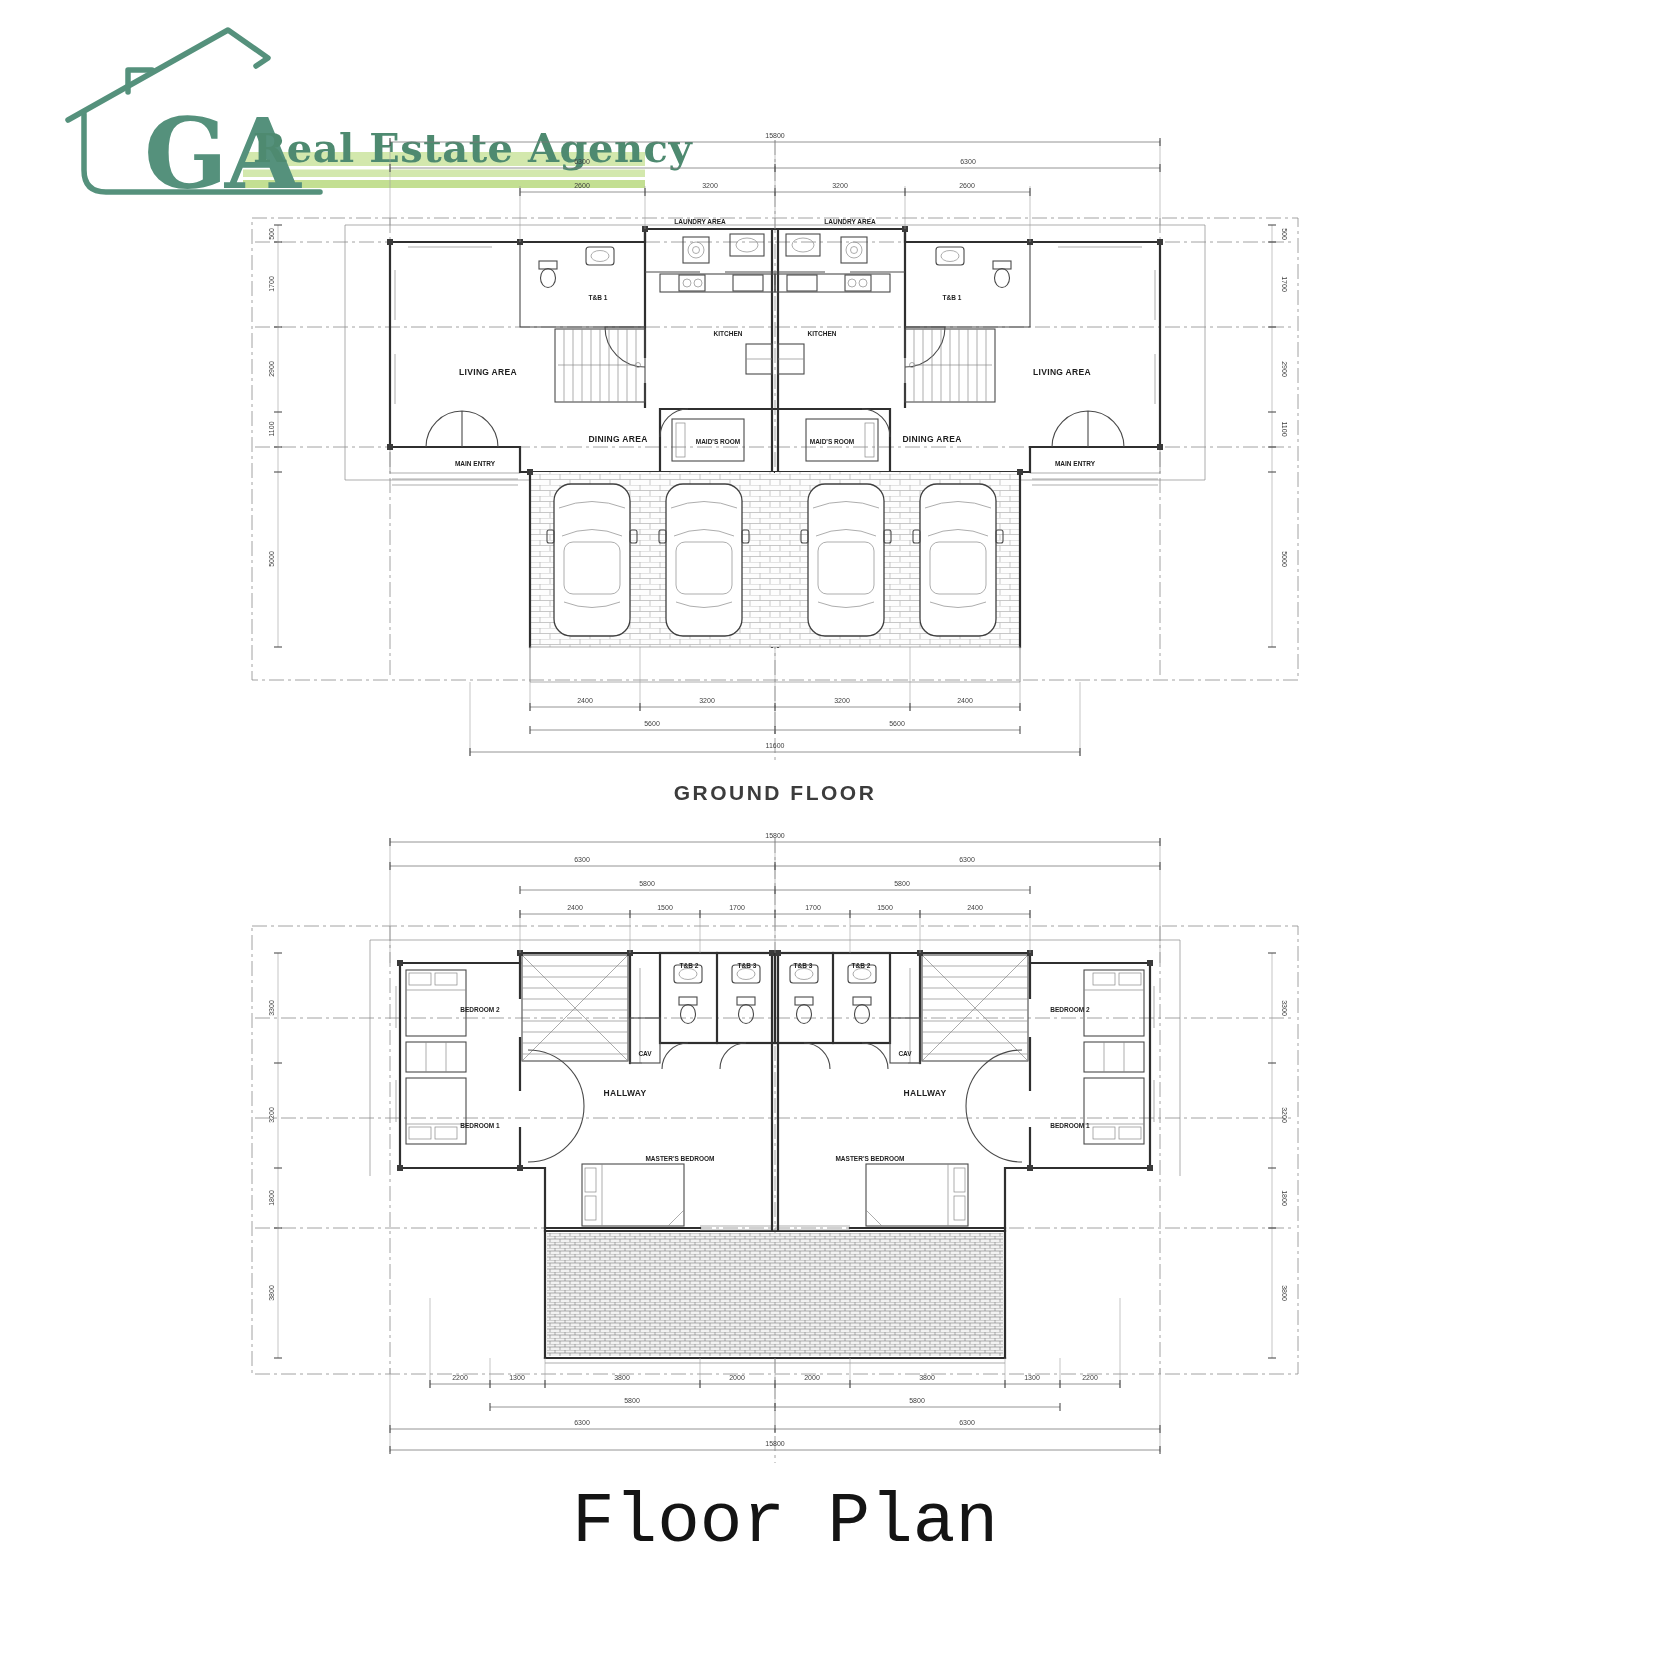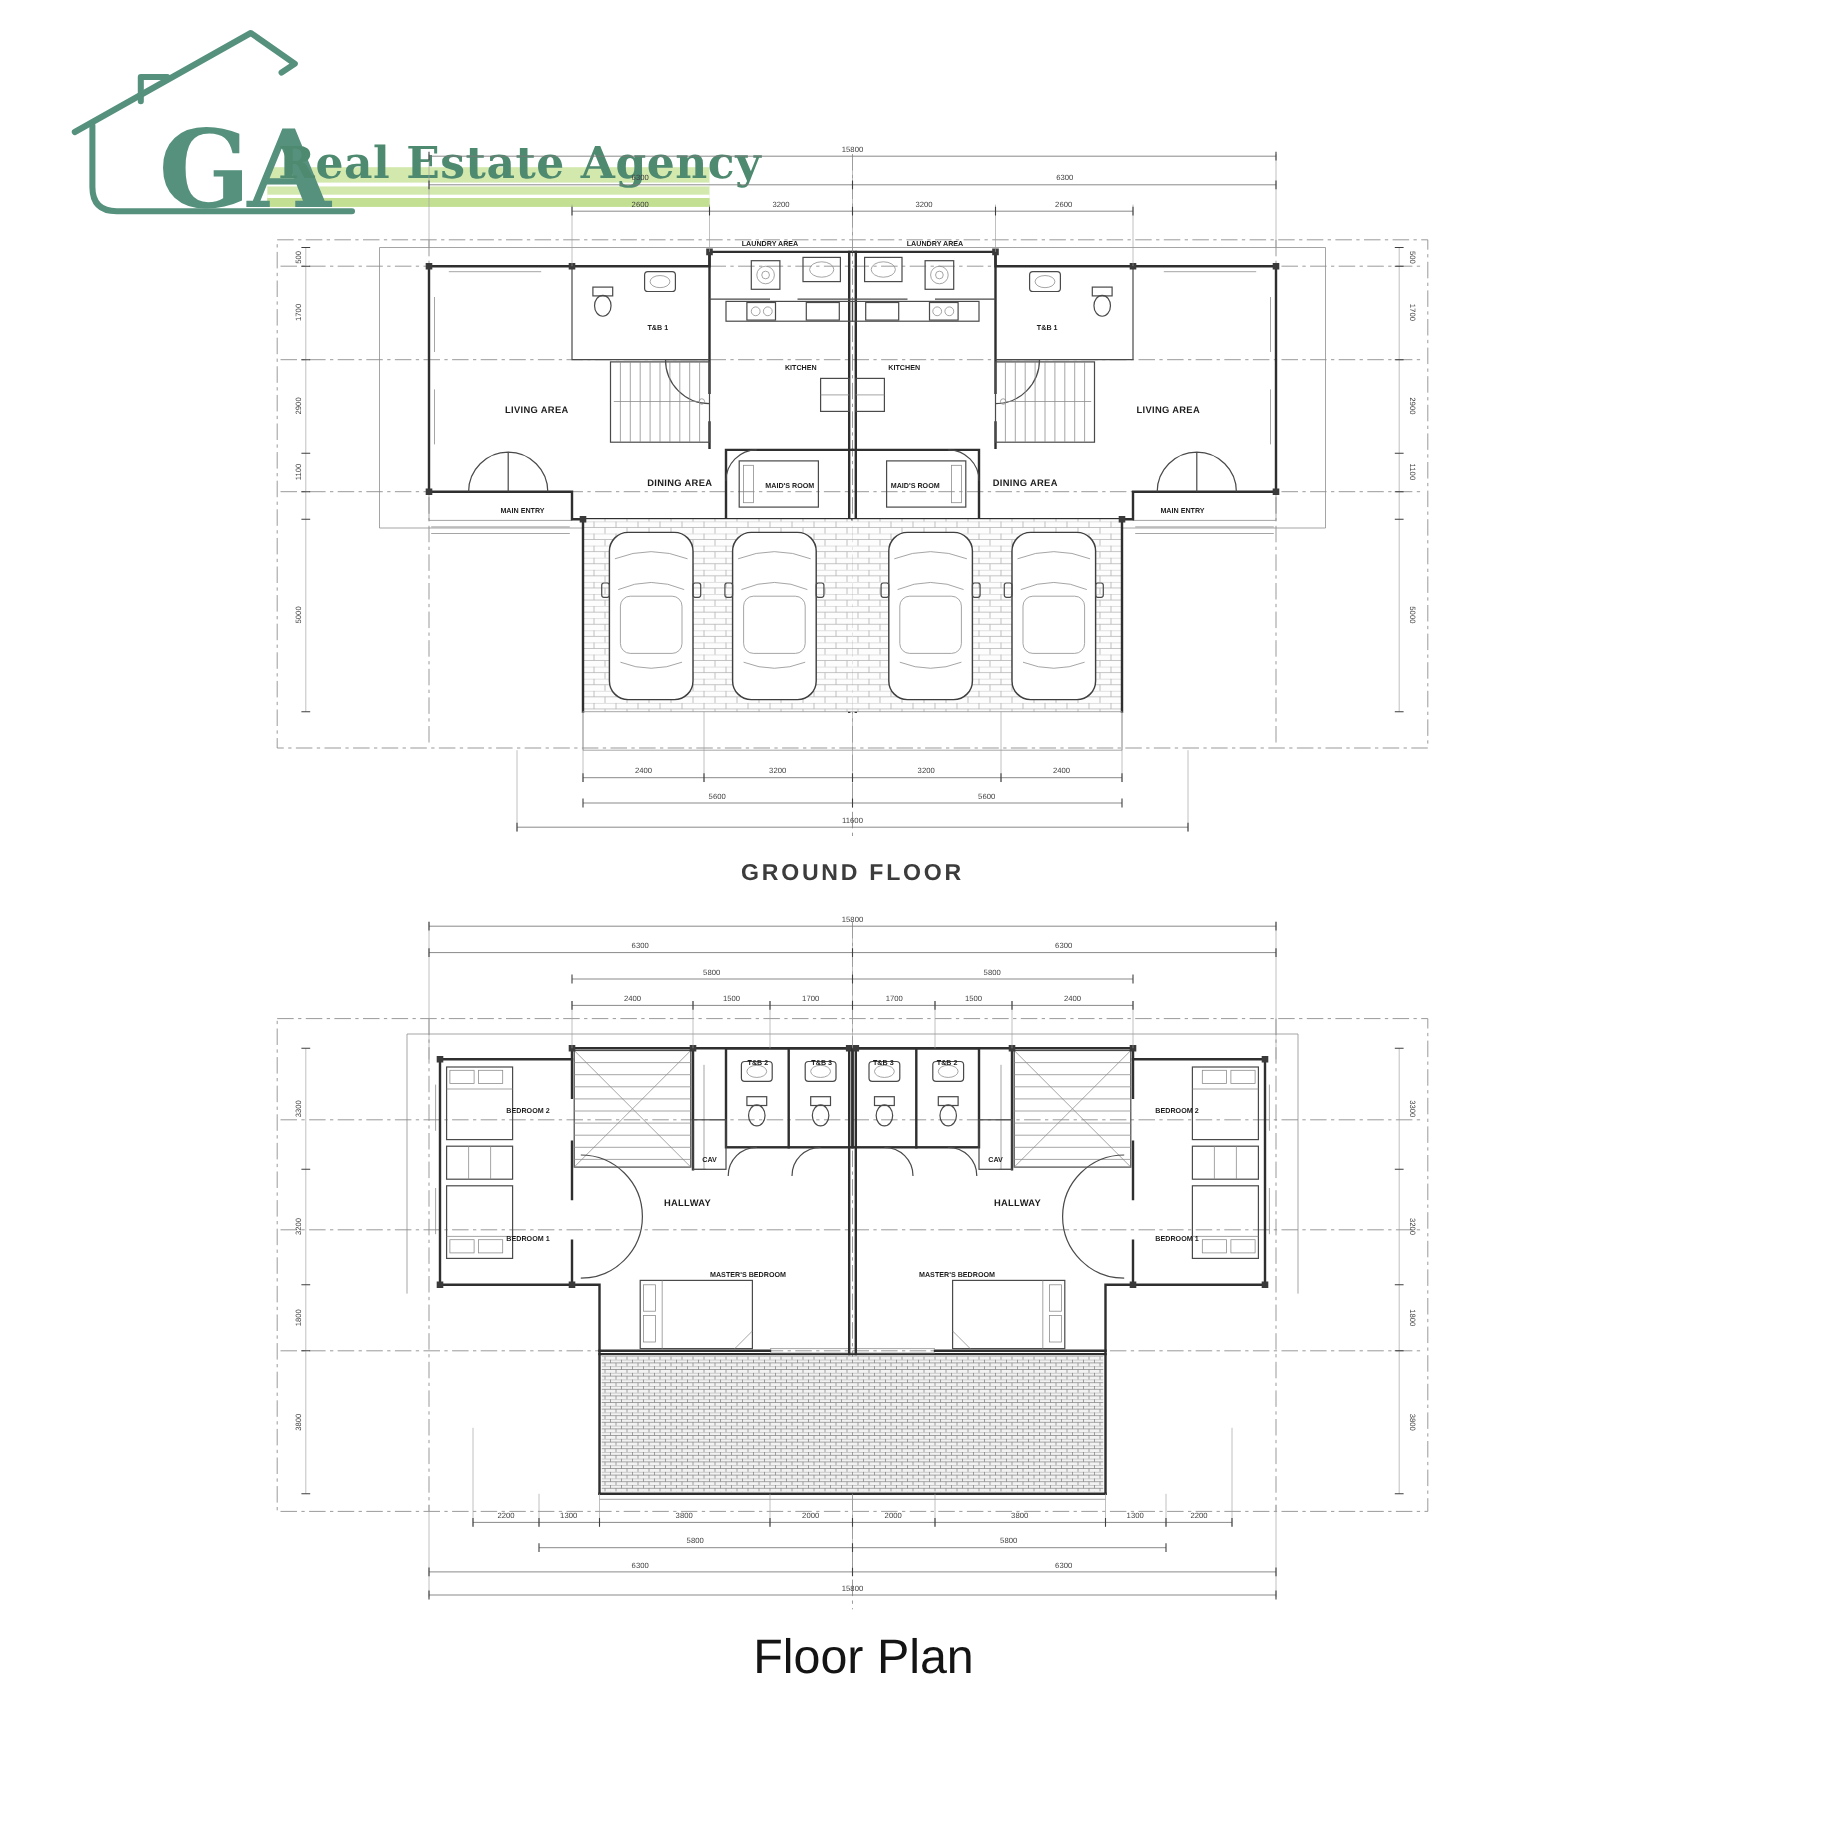--- a/index.html
+++ b/index.html
@@ -13,21 +13,21 @@
   .dim{stroke:#7a7a7a;stroke-width:.8;fill:none;}
   .tick{stroke:#3f3f3f;stroke-width:1;fill:none;}
   .dd{stroke:#8c8c8c;stroke-width:.8;fill:none;stroke-dasharray:15 4 3 4;}
   .col{fill:#3a3a3a;stroke:none;}
   text.room{font-family:"Liberation Sans",sans-serif;font-weight:bold;font-size:8.5px;fill:#1d1d1d;text-anchor:middle;letter-spacing:.3px;}
   text.roomsm{font-family:"Liberation Sans",sans-serif;font-weight:bold;font-size:6.5px;fill:#1d1d1d;text-anchor:middle;}
   text.dimtxt{font-family:"Liberation Sans",sans-serif;font-size:7px;fill:#3f3f3f;text-anchor:middle;}
   text.gftitle{font-family:"Liberation Sans",sans-serif;font-weight:bold;font-size:21px;fill:#3c3c3c;letter-spacing:2.5px;text-anchor:middle;}
   text.logo-ga{font-family:"DejaVu Serif",serif;font-weight:bold;font-size:98px;letter-spacing:-3px;}
   text.logo-name{font-family:"DejaVu Serif",serif;font-weight:bold;font-size:40px;letter-spacing:.5px;}
-  #floor-plan-title{font-family:Liberation Sans, sans-serif;font-size:44px;color:#141414;text-align:center;}
+  #floor-plan-title{font-family:Liberation Mono, monospace;font-size:71px;color:#141414;text-align:center;}
 </style>
 </head>
 <body>
 
 <svg class="abs" style="left:58px;top:20px" width="660" height="185" viewBox="0 0 660 185">
 
   <g>
     <rect x="185" y="132" width="402" height="36" fill="#d3e8ad"></rect>
     <rect x="185" y="146" width="402" height="3.5" fill="#ffffff"></rect>
     <rect x="185" y="157" width="402" height="3" fill="#ffffff"></rect>

